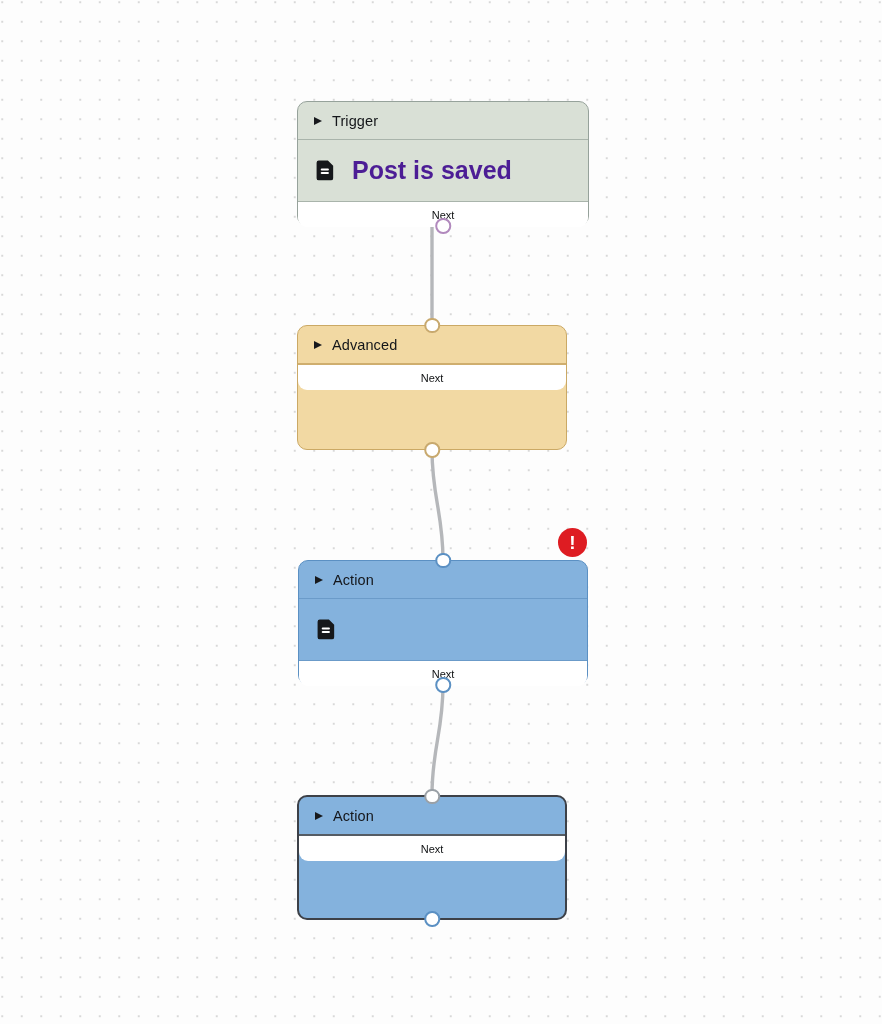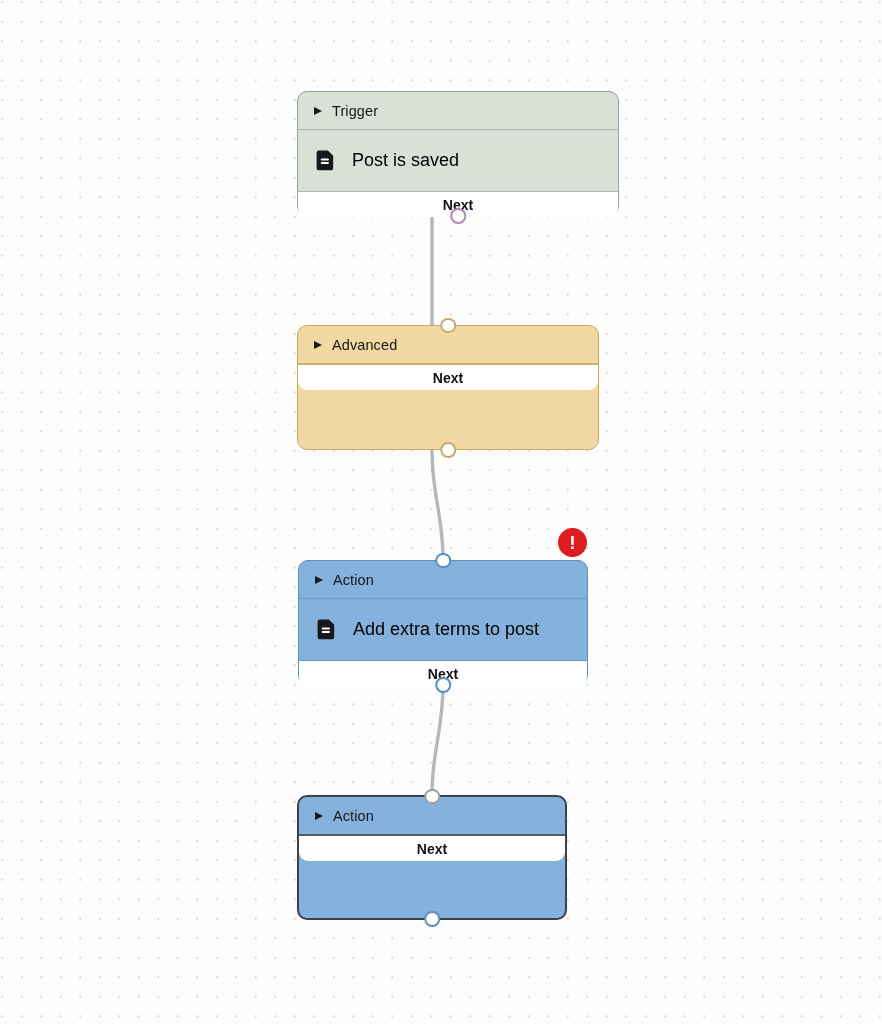--- a/index.html
+++ b/index.html
@@ -46,58 +46,58 @@
     letter-spacing:.1px;
   }
   .node .body{
     display:flex;align-items:center;
     height:61px;
     padding:0 16px;
     gap:15px;
   }
   .node .body svg{flex:0 0 auto;display:block;}
   .title{
-    font-size:18px;
-    font-weight:400;
-    color:#000000;
+    font-size:25px;
+    font-weight:700;
+    color:#4c1d95;
     white-space:nowrap;
   }
   .node .footer{
     display:flex;align-items:center;justify-content:center;
     height:25px;
     background:#ffffff;
     border-top:1px solid transparent;
     border-radius:0 0 9px 9px;
   }
   .next{
-    font-size:14px;
-    font-weight:700;
+    font-size:11px;
+    font-weight:400;
     color:#0f1113;
   }
   .port{
     position:absolute;
     width:11.5px;height:11.5px;
     background:#fff;
     border-radius:50%;
     left:50%;
     transform:translateX(-50%);
     z-index:4;
     cursor:crosshair;
   }
   .port.in{top:-8.5px;}
   .port.out{bottom:-8.5px;}
 
   
-  .n1{left:297px;top:91px;width:322px;height:125px;background:#d9e0d6;border:1.5px solid #96a29b;}
+  .n1{left:297px;top:101px;width:292px;height:125px;background:#d9e0d6;border:1.5px solid #96a29b;}
   .n1 .header{border-color:#a9b4ab;}
   .n1 .footer{border-color:#a9b4ab;}
   .n1 .port.out{border:2.5px solid #b189bd;}
 
   
-  .n2{left:297px;top:325px;width:302px;height:125px;background:#f2d9a3;border:1.5px solid #cba965;}
+  .n2{left:297px;top:325px;width:270px;height:125px;background:#f2d9a3;border:1.5px solid #cba965;}
   .n2 .header{border-color:#cfae6e;}
   .n2 .footer{border-color:#cfae6e;}
   .n2 .port.in,.n2 .port.out{border:2.5px solid #c8a96e;}
 
   
   .n3{left:298px;top:560px;width:290px;height:125px;background:#84b2dd;border:1.5px solid #5b90c3;}
   .n3 .header{border-color:#6b9bc9;}
   .n3 .footer{border-color:#6b9bc9;}
   .n3 .port.in,.n3 .port.out{border:2.5px solid #5b90c3;}
 
@@ -167,21 +167,20 @@
     <div class="header">
       <span class="tri"></span>
       <span class="cat">Action</span>
     </div>
     <div class="body">
       <svg width="23" height="23" viewBox="0 0 24 24">
         <path d="M5 1.5h9.5L20 7v13a2.3 2.3 0 0 1-2.3 2.3H5A2.3 2.3 0 0 1 2.7 20V3.8A2.3 2.3 0 0 1 5 1.5z" fill="#16181b"></path>
         <rect x="7" y="9.9" width="8.6" height="2.2" rx="1.1" fill="#ffffff"></rect>
         <rect x="7" y="13.5" width="8.6" height="2.2" rx="1.1" fill="#ffffff"></rect>
       </svg>
-      <span class="title">Add extra terms to post</span>
     </div>
     <div class="footer">
       <span class="next">Next</span>
     </div>
     <span class="port in"></span>
     <span class="port out"></span>
   </div>
 
   <div class="node n4">
     <div class="header">

